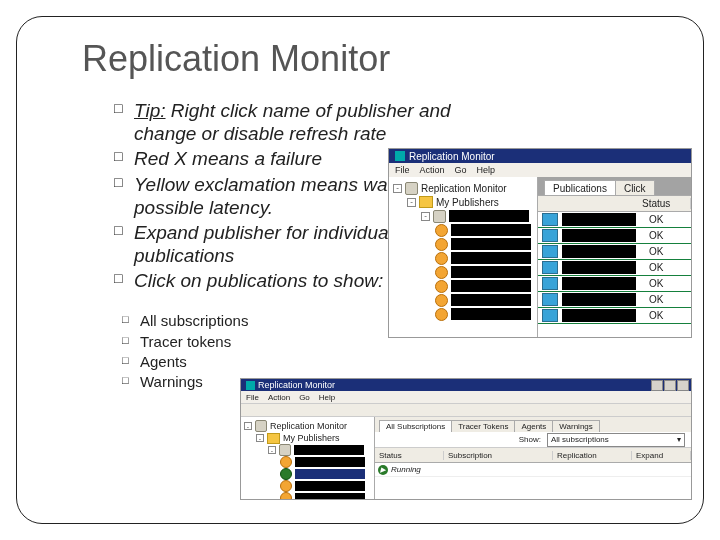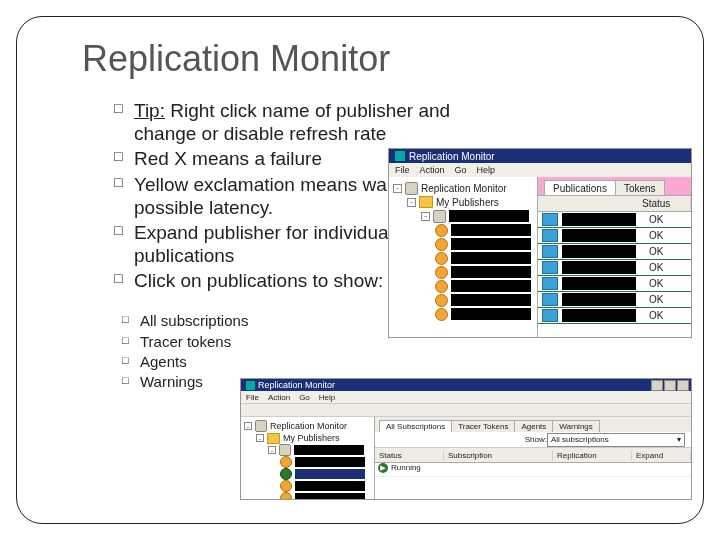--- a/index.html
+++ b/index.html
@@ -36,20 +36,21 @@
   }
   .content-row {
     position: relative;
     margin-left: 56px;
     margin-right: 32px;
   }
   .bullets {
     font-size: 19px;
     line-height: 1.22;
     width: 320px;
+    font-style: italic;
   }
   .bullets li {
     list-style: none;
     position: relative;
     margin-bottom: 2px;
   }
   .bullets li::before {
     content: "\25A1"; 
     position: absolute;
     left: -20px;
@@ -146,21 +147,21 @@
   }
   .shot1 .redact-s {
     height: 12px; width: 80px; background: #000;
   }
   .shot1 .right {
     flex: 1;
     background: #fff;
   }
   .shot1 .tabs {
     height: 18px;
-    background: #f9a8d4;
+    background: #a3a3a3;
     display: flex;
     align-items: flex-end;
     padding-left: 6px;
     gap: 0;
     font-size: 10px;
   }
   .shot1 .tab {
     padding: 2px 8px 1px 8px;
     background: #fff;
     border: 1px solid #aaa;
@@ -295,21 +296,21 @@
     border-bottom: none;
     margin-right: -1px;
   }
   .shot2 .tab.inactive {
     background: #efece4;
   }
   .shot2 .filter {
     height: 15px;
     display: flex;
     align-items: center;
-    gap: 0;
+    gap: 6px;
     padding: 0 6px;
     font-size: 8px;
     border-bottom: 1px solid #ccc;
   }
   .shot2 .filter .sel {
     height: 12px;
     width: 130px;
     background: #fff;
     border: 1px solid #888;
     padding: 0 3px;
@@ -325,23 +326,24 @@
     align-items: center;
     font-size: 8px;
   }
   .shot2 .colhdr > div {
     padding: 0 4px;
     border-right: 1px solid #ccc;
   }
   .shot2 .gridrow {
     height: 13px;
     display: flex;
-    align-items: flex-start;
+    align-items: center;
     border-bottom: 1px solid #eee;
     font-size: 8px;
+    font-style: italic;
   }
   .shot2 .gicon {
     width: 10px; height: 10px; margin: 0 3px;
     background: #2a7a2a; border-radius: 50%;
     display: flex; align-items: center; justify-content: center;
     color: #fff; font-size: 7px;
   }
 </style>
 </head>
 <body>
@@ -428,21 +430,21 @@
                   <span class="pub"></span>
                   <span class="redact-s"></span>
                 </div>
             </div>
           </div>
         </div>
       </div>
       <div class="right">
         <div class="tabs">
           <div class="tab">Publications</div>
-          <div class="tab inactive">Tokens</div>
+          <div class="tab inactive">Click</div>
         </div>
         <div class="grid">
           <div class="colhdr">
             <div style="width:30px"></div>
             <div style="flex:1"></div>
             <div style="width:42px">Status</div>
           </div>
           <div class="gridrow">
               <span class="gicon"></span>
               <span class="redact-l"></span>

